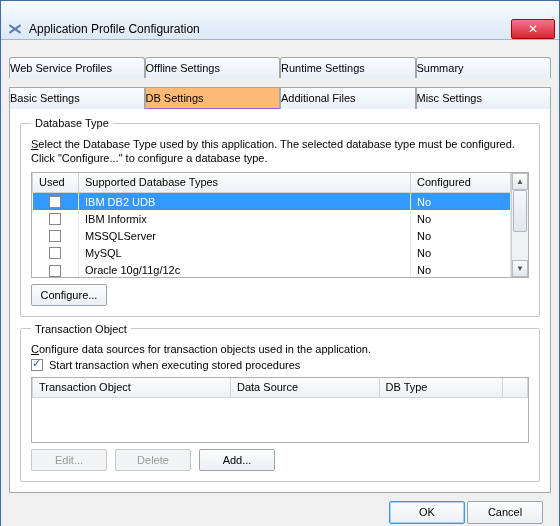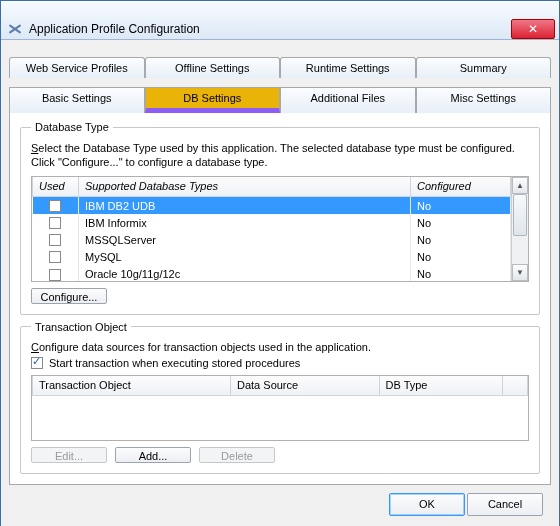--- a/index.html
+++ b/index.html
@@ -8,41 +8,41 @@
   .titlebar { height:44px; background:linear-gradient(#f7fbff,#dce8f6); border-bottom:1px solid #9db6d4; display:flex; align-items:center; padding:18px 0 0 6px; }
   .titlebar .title { flex:1; font-size:12px; }
   .tb-icon { width:16px; height:16px; margin-right:6px; position:relative; }
   .tb-icon::before, .tb-icon::after { content:""; position:absolute; background:#5b7fa6; }
   .tb-icon::before { width:14px; height:2px; top:7px; left:1px; transform:rotate(35deg); border-radius:1px; }
   .tb-icon::after  { width:14px; height:2px; top:7px; left:1px; transform:rotate(-35deg); border-radius:1px; }
   .close-btn { width:44px; height:20px; margin-right:4px; background:linear-gradient(#e78,#d23); border:1px solid #a00; border-radius:2px; color:#fff; display:flex; align-items:center; justify-content:center; font-size:12px; cursor:default; }
   .client { flex:1; background:#f0f0f0; padding:8px 8px 10px 8px; display:flex; flex-direction:column; }
   .tabs-wrap { position:relative; }
   .tabrow { display:grid; grid-template-columns:repeat(4,1fr); gap:0; }
-  .tab { border:1px solid #a8a8a8; border-bottom:none; background:linear-gradient(#fbfdff,#e7eff8); text-align:center; padding:4px 8px; font-size:11px; cursor:default;margin-top:9px; }
-  .tab.active { background:#eab308; position:relative; z-index:3; border-bottom:5px solid #8b5cf6; }
+  .tab { border:1px solid #a8a8a8; border-bottom:none; background:linear-gradient(#fbfdff,#e7eff8); text-align:left; padding:4px 0; font-size:11px; cursor:default;margin-top:9px; }
+  .tab.active { background:#fdba74; position:relative; z-index:3; border-bottom:1px solid #8b5cf6; }
   .tabrow.topper .tab { border-top-left-radius:3px; border-top-right-radius:3px; }
   .tab-body { border:1px solid #a8a8a8; background:#fff; flex:1; padding:8px 10px 10px 10px; display:flex; flex-direction:column; gap:6px; margin-top:-1px; }
   fieldset { border:1px solid #c8c8c8; border-radius:2px; padding:8px 10px 10px 10px; margin:0; }
   legend { padding:0 4px; font-size:11px; }
   .hint { font-size:11px; line-height:1.3; margin-bottom:6px; }
   .hint .u { text-decoration:underline; }
   .grid-wrap { display:flex; border:1px solid #b0b0b0; height:106px; }
   table.dbgrid { border-collapse:collapse; width:100%; table-layout:fixed; font-size:11px; }
-  table.dbgrid th { background:linear-gradient(#fcfcfd,#eef1f5); border:1px solid #d0d4da; border-top:none; font-weight:normal; text-align:left; padding:3px 6px; height:20px;font-style:italic; }
+  table.dbgrid th { background:linear-gradient(#fcfcfd,#eef1f5); border:1px solid #d0d4da; border-top:none; font-weight:normal; text-align:left; padding:3px 6px; height:20px; }
   table.dbgrid td { border-right:1px solid #e8e8e8; padding:2px 6px; height:17px; white-space:nowrap; overflow:hidden; }
   table.dbgrid tr.sel td { background:#3399ff; color:#fff; }
   .chk { width:12px; height:12px; border:1px solid #888; background:#fff; display:inline-block; vertical-align:middle; }
   .vscroll { width:17px; background:#f0f0f0; border-left:1px solid #cdcdcd; position:relative; }
   .vscroll .btn { height:17px; background:linear-gradient(#fdfdfe,#e3e7ec); border:1px solid #b7bcc3; display:flex;align-items:center;justify-content:center; font-size:8px; color:#555;}
   .vscroll .track { position:absolute; top:17px; bottom:17px; left:0; right:0; background:#eef0f2;}
   .vscroll .thumb { position:absolute; left:1px; right:1px; top:0; height:60%; background:linear-gradient(#f7f9fb,#dfe5ec); border:1px solid #aeb6c0; border-radius:2px;}
   .vscroll .btn.bot { position:absolute; bottom:0; left:0; right:0;}
   .btn-row { display:flex; gap:8px; margin-top:6px; }
-  button.win { font-family:inherit; font-size:11px; padding:2px 0; width:76px; height:16px; background:linear-gradient(#fcfcfd,#eceff3); border:1px solid #9aa3af; border-radius:2px; cursor:default;}
+  button.win { font-family:inherit; font-size:11px; padding:2px 0; width:76px; height:22px; background:linear-gradient(#fcfcfd,#eceff3); border:1px solid #9aa3af; border-radius:2px; cursor:default;}
   button.win:disabled, button.win.disabled { color:#9a9a9a; border-color:#c4c8cd; background:#f3f4f5;}
   .to-hint { font-size:11px; margin-bottom:4px; }
   .to-hint .u { text-decoration:underline; }
   .chkline { display:flex; align-items:center; gap:6px; margin-bottom:6px; font-size:11px;}
   .chkline .chk { position:relative; }
   .chkline .chk.checked::after { content:"✓"; position:absolute; top:-3px; left:0; font-size:11px; color:#1a5fb4; }
   .to-grid-wrap { border:1px solid #b0b0b0; height:66px; display:flex; }
   table.togrid { border-collapse:collapse; width:100%; table-layout:fixed; font-size:11px; }
   table.togrid th { background:linear-gradient(#fcfcfd,#eef1f5); border:1px solid #d0d4da; border-top:none; font-weight:normal; text-align:left; padding:3px 6px; height:20px;}
   .footer { display:flex; justify-content:flex-end; gap:2px; padding:8px 8px 0 8px; }
@@ -168,22 +168,22 @@
                   <th>DB Type</th>
                   <th></th>
                 </tr>
               </thead>
               <tbody></tbody>
             </table>
           </div>
         </div>
         <div class="btn-row">
           <button class="win disabled" disabled="">Edit...</button>
+          <button class="win disabled" disabled="">Delete</button>
           <button class="win">Add...</button>
-          <button class="win disabled" disabled="">Delete</button>
         </div>
       </fieldset>
 
     </div>
 
     <div class="footer">
       <button class="dlg default">OK</button>
       <button class="dlg">Cancel</button>
     </div>
   </div>

